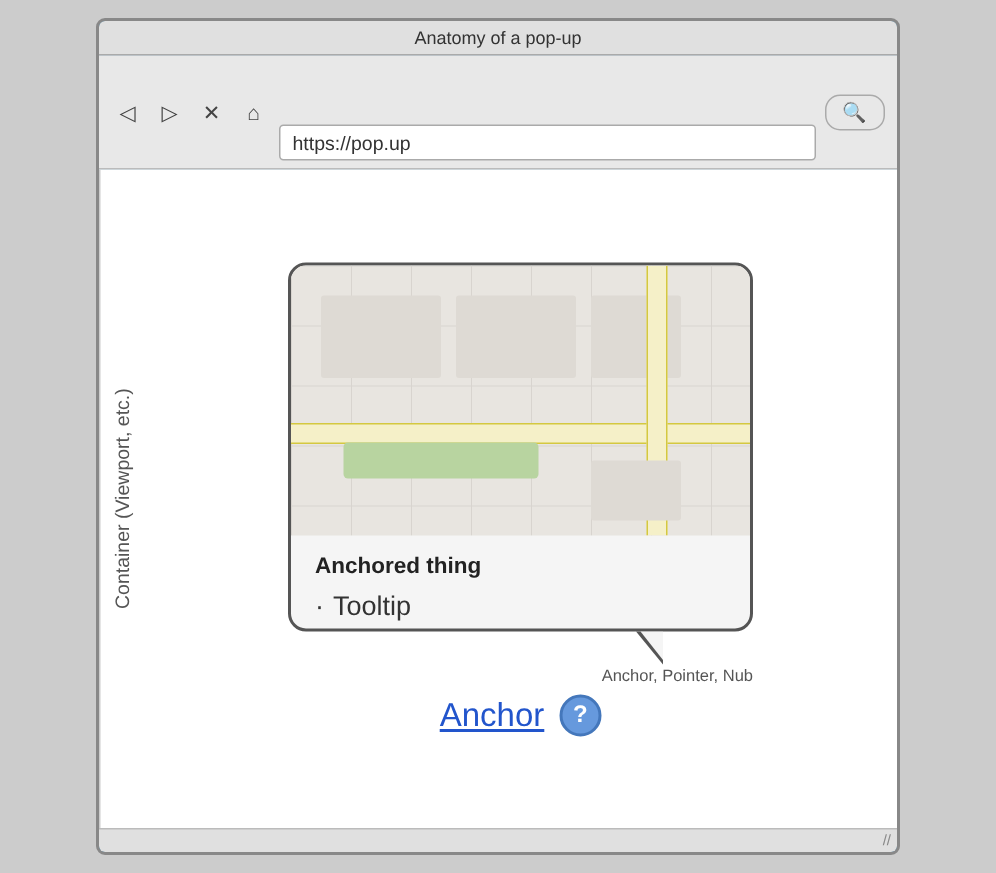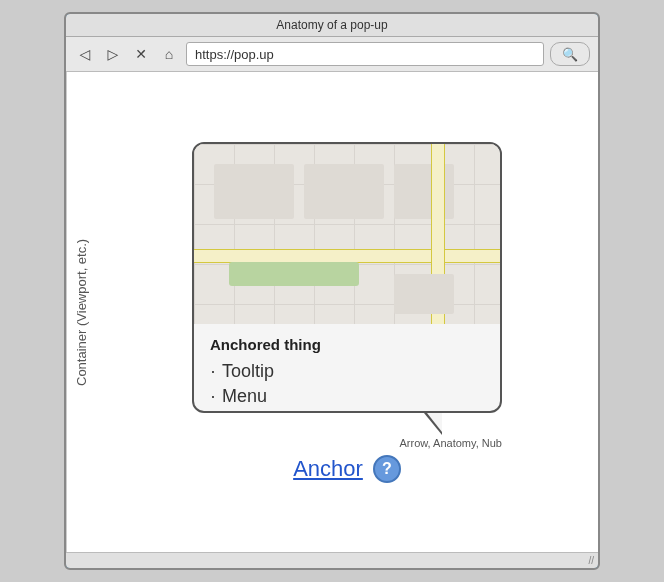--- a/index.html
+++ b/index.html
@@ -56,20 +56,21 @@
 
     .address-bar {
       flex: 1;
       background: white;
       border: 1px solid #aaa;
       border-radius: 3px;
       padding: 2px 8px;
       font-size: 13px;
       color: #333;
       height: 24px;
+      margin-top: 41px;
     }
 
     .search-btn {
       width: 40px;
       height: 24px;
       background: #e8e8e8;
       border: 1px solid #aaa;
       border-radius: 10px;
       display: flex;
       align-items: center;
@@ -382,30 +383,27 @@
             <div class="map-block-green"></div>
             <div class="map-block-4"></div>
           </div>
 
           <div class="popup-body">
             <div class="anchored-title">Anchored thing</div>
             <ul class="anchored-list">
               <li>
                 <span>Tooltip</span>
               </li>
-              <li>
-                <span>Menu</span>
-              </li>
             </ul>
           </div>
         </div>
 
         <div class="popup-arrow-wrapper">
           <div class="popup-arrow"></div>
-          <div class="arrow-label">Arrow, Anatomy, Nub</div>
+          <div class="arrow-label">Anchor, Pointer, Nub</div>
         </div>
 
         <div class="anchor-row">
           <span class="anchor-link">Anchor</span>
           <div class="help-icon">
             <span>?</span>
           </div>
         </div>
 
       </div>

